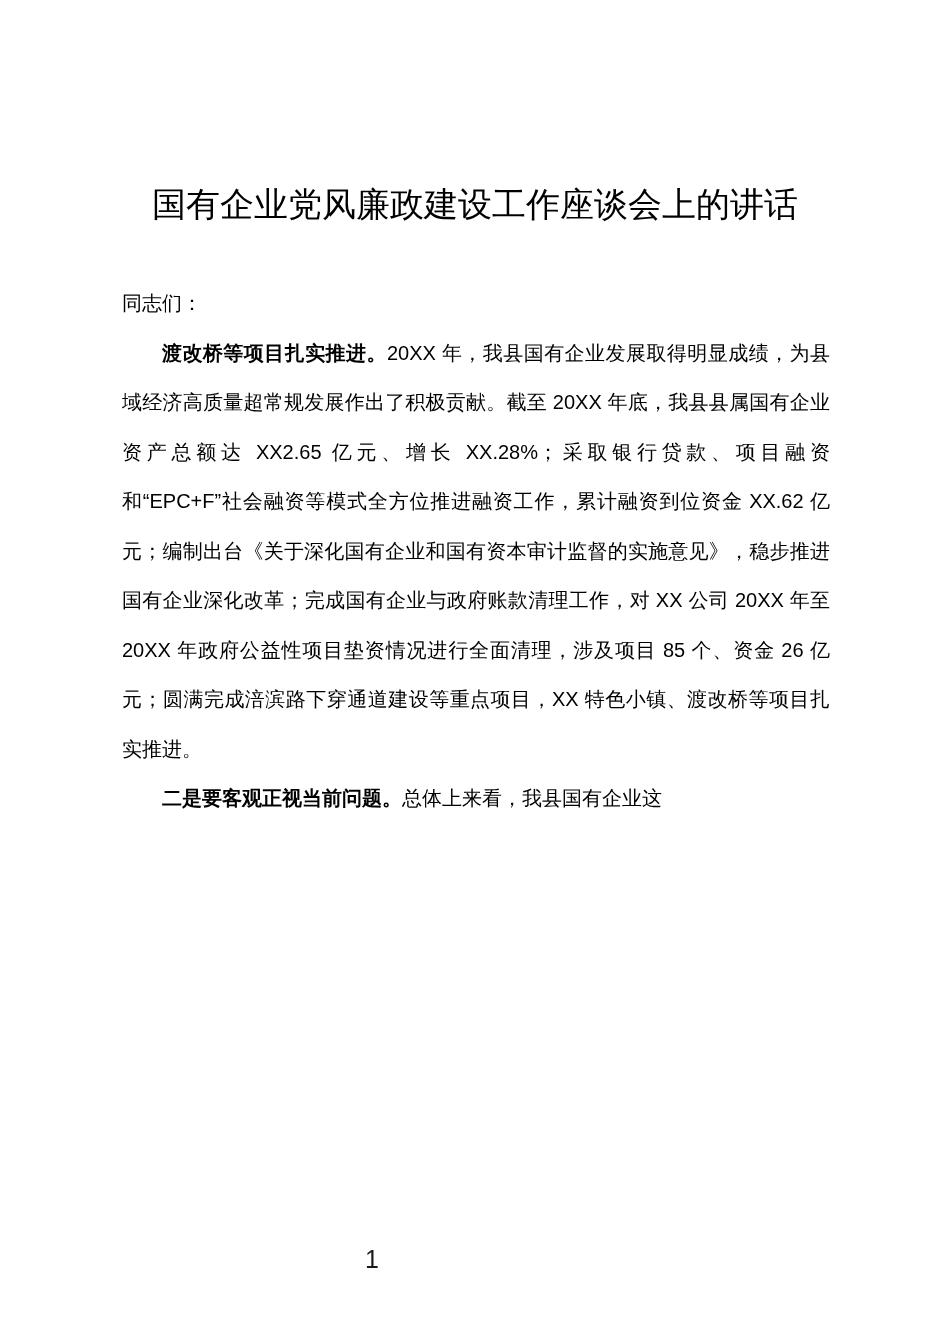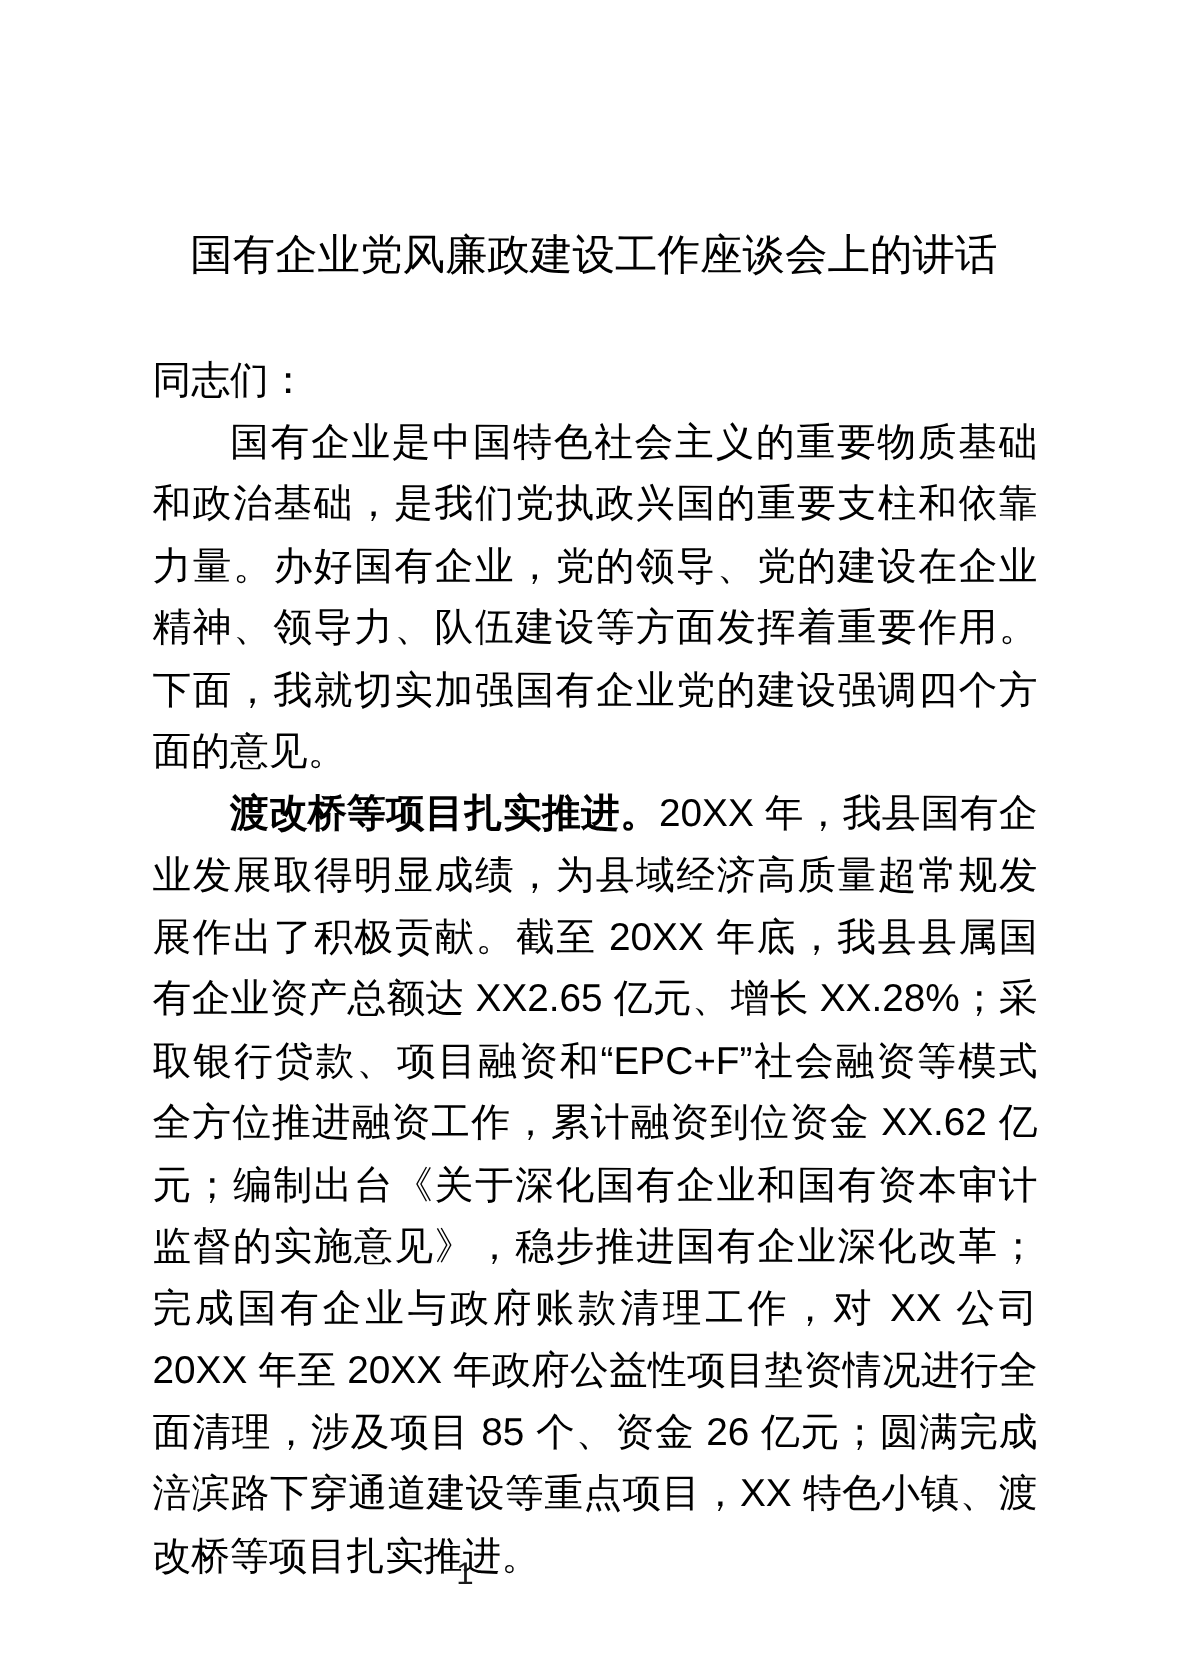--- a/index.html
+++ b/index.html
@@ -26,21 +26,21 @@
     font-weight: normal;
     line-height: 1.25;
     letter-spacing: 0;
     white-space: nowrap;
   }
   .doc-content {
     position: absolute;
     top: 279px;
     left: 122px;
     width: 708px;
-    font-size: 31px;
+    font-size: 20px;
     line-height: 49.5px;
     text-align: justify;
     text-justify: inter-ideograph;
   }
   .doc-content p {
     margin: 0;
     padding: 0;
   }
   .salutation {
     text-indent: 0;
@@ -66,24 +66,24 @@
 <body>
 
 <div class="page">
 
   <h1 class="doc-title">国有企业党风廉政建设工作座谈会上的讲话</h1>
 
   <div class="doc-content">
 
     <p class="salutation">同志们：</p>
 
-    <p class="para"><strong></strong><span>国有企业是中国特色社会主义的重要物质基础和政治基础，是我们党执政兴国的重要支柱和依靠力量。办好国有企业，党的领导、党的建设在企业精神、领导力、队伍建设等方面发挥着重要作用。下面，我就切实加强国有企业党的建设强调四个方面的意见。</span></p>
 
     <p class="para"><strong>渡改桥等项目扎实推进。</strong><span>20XX 年，我县国有企业发展取得明显成绩，为县域经济高质量超常规发展作出了积极贡献。截至 20XX 年底，我县县属国有企业资产总额达 XX2.65 亿元、增长 XX.28%；采取银行贷款、项目融资和“EPC+F”社会融资等模式全方位推进融资工作，累计融资到位资金 XX.62 亿元；编制出台《关于深化国有企业和国有资本审计监督的实施意见》，稳步推进国有企业深化改革；完成国有企业与政府账款清理工作，对 XX 公司 20XX 年至 20XX 年政府公益性项目垫资情况进行全面清理，涉及项目 85 个、资金 26 亿元；圆满完成涪滨路下穿通道建设等重点项目，XX 特色小镇、渡改桥等项目扎实推进。</span></p>
 
+    <p class="para"><strong>二是要客观正视当前问题。</strong><span>总体上来看，我县国有企业这</span></p>
 
   </div>
 
   <div class="doc-footer">
     <span>1</span>
   </div>
 
 </div>
 
 </body></html>

